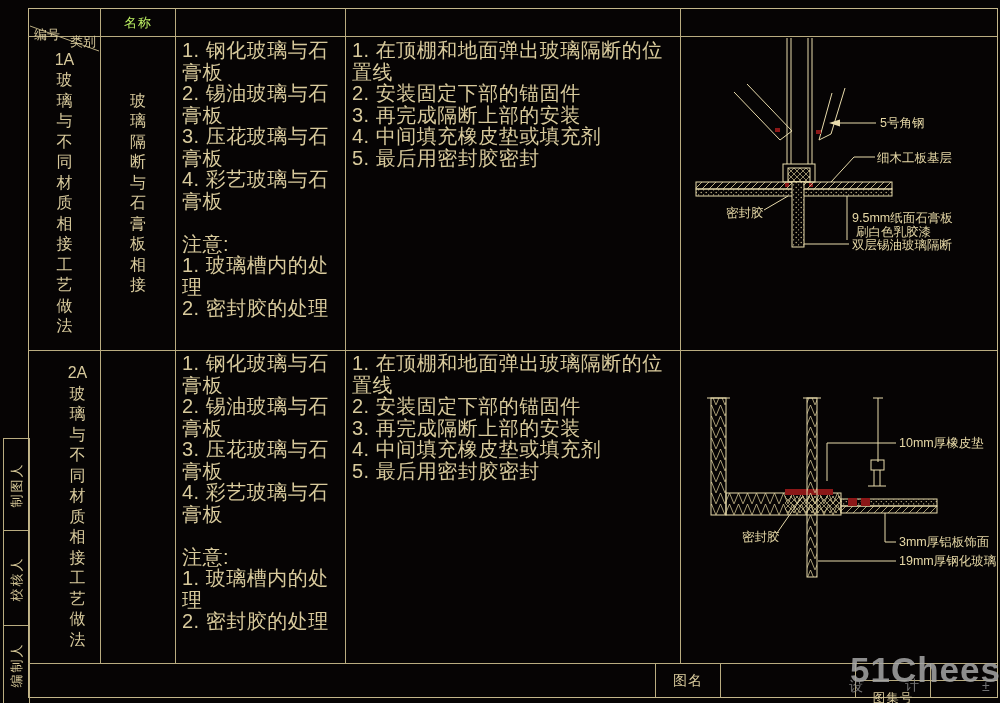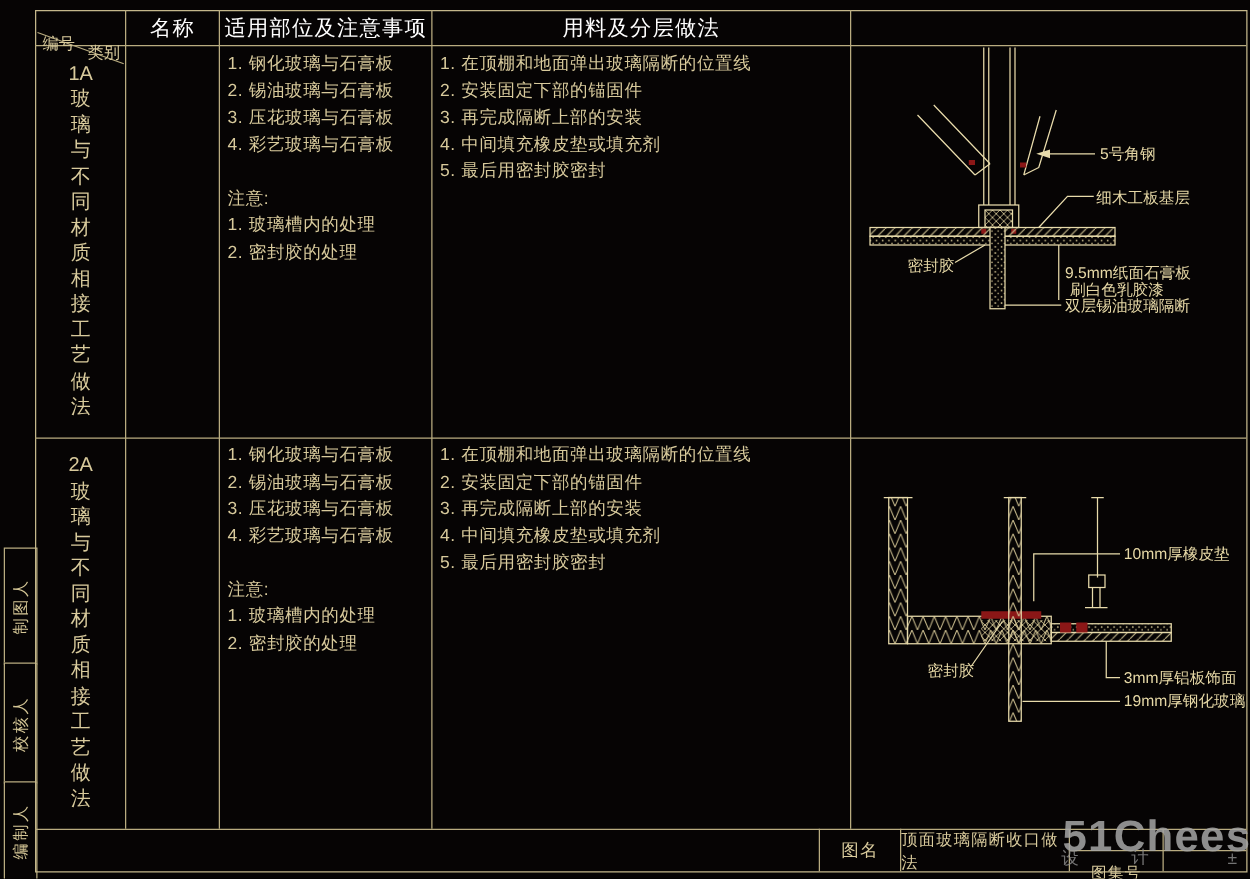--- a/index.html
+++ b/index.html
@@ -4,22 +4,22 @@
 <style>
   html,body{margin:0;padding:0;background:#000;}
   .canvas{
     position:relative;width:1000px;height:703px;background:#060404;overflow:hidden;
     font-family:"Liberation Sans","DejaVu Sans",sans-serif;color:#d8ca9c;
   }
   .vline{position:absolute;width:1px;background:#b9ac80;}
   .hline{position:absolute;height:1px;background:#b9ac80;}
   .outer{position:absolute;left:28px;top:8px;width:968px;height:688px;border:1px solid #c4b78b;}
   .cell{position:absolute;display:flex;align-items:center;justify-content:center;}
-  .hdr{font-size:17px;letter-spacing:1px;color:#ffffff;}
-  .textblock{position:absolute;font-size:14px;line-height:21.5px;white-space:pre-line;letter-spacing:0.5px;}
+  .hdr{font-size:13px;letter-spacing:1px;color:#bef264;}
+  .textblock{position:absolute;font-size:20px;line-height:21.5px;white-space:pre-line;letter-spacing:0.5px;}
   .vwrap{position:absolute;display:flex;align-items:center;justify-content:center;}
   .vstack{display:block;width:22px;word-break:break-all;line-height:20.5px;font-size:16px;text-align:center;}
   .side-cell{position:absolute;left:3px;width:25px;border:1px solid #b9ac80;display:flex;align-items:center;justify-content:center;background:#060404;}
   .side-cell span{transform:rotate(-90deg);white-space:nowrap;font-size:13px;letter-spacing:2px;color:#d3c595;}
   .corner{position:absolute;left:29px;top:9px;width:71px;height:27px;margin-top:16px;}
   .corner .tl{position:absolute;left:5px;top:1px;font-size:13px;}
   .corner .br{position:absolute;right:4px;bottom:1px;font-size:13px;}
   .diag{position:absolute;}
   .ftr{font-size:14px;letter-spacing:1px;}
   .ftr-sm{font-size:12.5px;letter-spacing:1px;margin-top:26px;}
@@ -56,25 +56,26 @@
   <div class="hline" style="left:855px;top:680px;width:142px;"></div>
 
   <div class="corner">
     <svg width="71" height="27">
         <line x1="1" y1="1" x2="70" y2="26" stroke="#b9ac80" stroke-width="1"></line>
       </svg>
     <span class="tl">编号</span>
     <span class="br">类别</span>
   </div>
   <div class="cell hdr" style="left:101px;top:9px;width:74px;height:27px;">名称</div>
-  <div class="cell hdr" style="left:176px;top:9px;width:169px;height:27px;">适用部位及注意事项</div>
-  <div class="cell hdr" style="left:346px;top:9px;width:334px;height:27px;">用料及分层做法</div>
 
   <div class="vwrap" style="left:29px;top:37px;width:71px;height:312px;">
     <span class="vstack">1A玻璃与不同材质相接工艺做法</span>
+  </div>
+  <div class="vwrap" style="left:101px;top:37px;width:74px;height:312px;">
+    <span class="vstack">玻璃隔断与石膏板相接</span>
   </div>
   <div class="textblock" style="left:182px;top:40px;width:160px;">1. 钢化玻璃与石膏板
 2. 锡油玻璃与石膏板
 3. 压花玻璃与石膏板
 4. 彩艺玻璃与石膏板
 
 注意:
 1. 玻璃槽内的处理
 2. 密封胶的处理</div>
   <div class="textblock" style="left:352px;top:40px;width:325px;">1. 在顶棚和地面弹出玻璃隔断的位置线
@@ -130,21 +131,21 @@
     <g fill="#e6d8a6" font-size="12.5" font-family="&quot;Liberation Sans&quot;,&quot;DejaVu Sans&quot;,sans-serif">
       <text x="200" y="91">5号角钢</text>
       <text x="197" y="126">细木工板基层</text>
       <text x="46" y="181">密封胶</text>
       <text x="172" y="186">9.5mm纸面石膏板</text>
       <text x="176" y="200">刷白色乳胶漆</text>
       <text x="172" y="213">双层锡油玻璃隔断</text>
     </g>
   </svg>
 
-  <div class="vwrap" style="left:29px;top:351px;width:71px;height:311px;">
+  <div class="vwrap" style="left:42px;top:351px;width:71px;height:311px;">
     <span class="vstack">2A玻璃与不同材质相接工艺做法</span>
   </div>
   <div class="textblock" style="left:182px;top:353px;width:160px;">1. 钢化玻璃与石膏板
 2. 锡油玻璃与石膏板
 3. 压花玻璃与石膏板
 4. 彩艺玻璃与石膏板
 
 注意:
 1. 玻璃槽内的处理
 2. 密封胶的处理</div>
@@ -199,21 +200,20 @@
     </g>
     <g fill="#e6d8a6" font-size="12.5" font-family="&quot;Liberation Sans&quot;,&quot;DejaVu Sans&quot;,sans-serif">
       <text x="219" y="97">10mm厚橡皮垫</text>
       <text x="62" y="191">密封胶</text>
       <text x="219" y="196">3mm厚铝板饰面</text>
       <text x="219" y="215">19mm厚钢化玻璃</text>
     </g>
   </svg>
 
   <div class="cell ftr" style="left:656px;top:664px;width:64px;height:33px;">图名</div>
-  <div class="cell ftr" style="left:721px;top:664px;width:134px;height:33px;font-size:13px;">顶面玻璃隔断收口做法</div>
   <div class="cell ftr-sm" style="left:856px;top:664px;width:74px;height:16px;">图集号</div>
   <div class="cell ftr-sm" style="left:808px;top:681px;width:74px;height:16px;font-style:italic;">页次</div>
   <div class="cell ftr-sm" style="left:931px;top:681px;width:66px;height:16px;letter-spacing:2px;">C-23</div>
 
   <span class="wm-main">51Cheese</span>
   <span class="wm-s" style="left:849px;top:678px;">设</span>
   <span class="wm-s" style="left:905px;top:677px;">计</span>
   <span class="wm-s" style="left:982px;top:678px;">±</span>
 
 </div>

